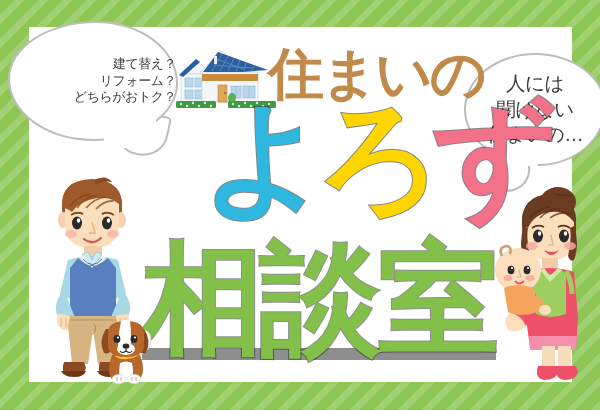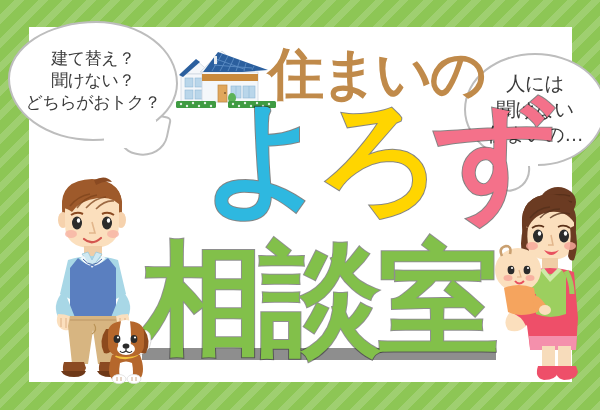--- a/index.html
+++ b/index.html
@@ -50,22 +50,23 @@
     line-height: 1.30;
     letter-spacing: -0.5px;
     white-space: nowrap;
   }
   #bubble-left {
     left: 8px;
     top: 21px;
     width: 170px;
     height: 120px;
     border-radius: 52% 48% 50% 50% / 48% 52% 48% 52%;
-    font-size: 17px;
+    font-size: 13px;
     z-index: 6;
+    align-items: flex-end;
   }
   #bubble-left .line { display:block; }
   #bubble-right {
     left: 464px;
     top: 53px;
     width: 142px;
     height: 113px;
     border-radius: 50% 50% 48% 52% / 50% 48% 52% 50%;
     font-size: 19.5px;
     z-index: 6;
@@ -239,21 +240,21 @@
 
   <div id="big-kana">
     <span id="kana-yo">よ</span><span id="kana-ro">ろ</span><span id="kana-zu">ず</span>
   </div>
 
   <div id="big-kanji">相談室</div>
 
   <div id="tail-left-1" class="tail"></div>
   <div id="bubble-left" class="bubble">
     <span class="line">建て替え？</span>
-    <span class="line">聞けない？</span>
+    <span class="line">リフォーム？</span>
     <span class="line">どちらがおトク？</span>
   </div>
   <div id="tail-left-2" class="tail"></div>
 
   <div id="tail-right-1" class="tail"></div>
   <div id="bubble-right" class="bubble">
     <span class="line">人には</span>
     <span class="line">聞けない</span>
     <span class="line">住まいの…</span>
   </div>

